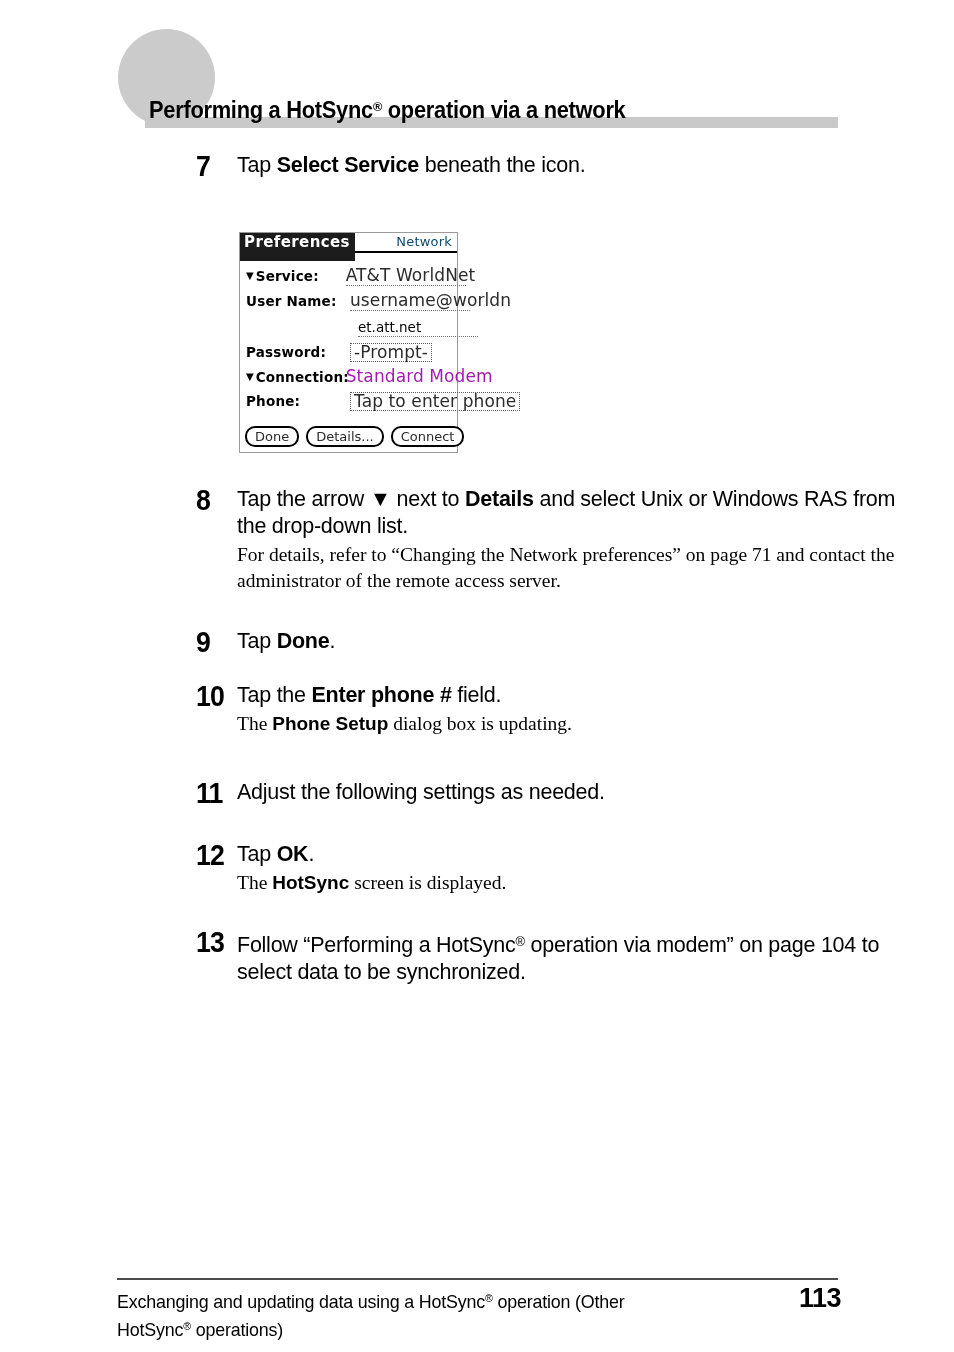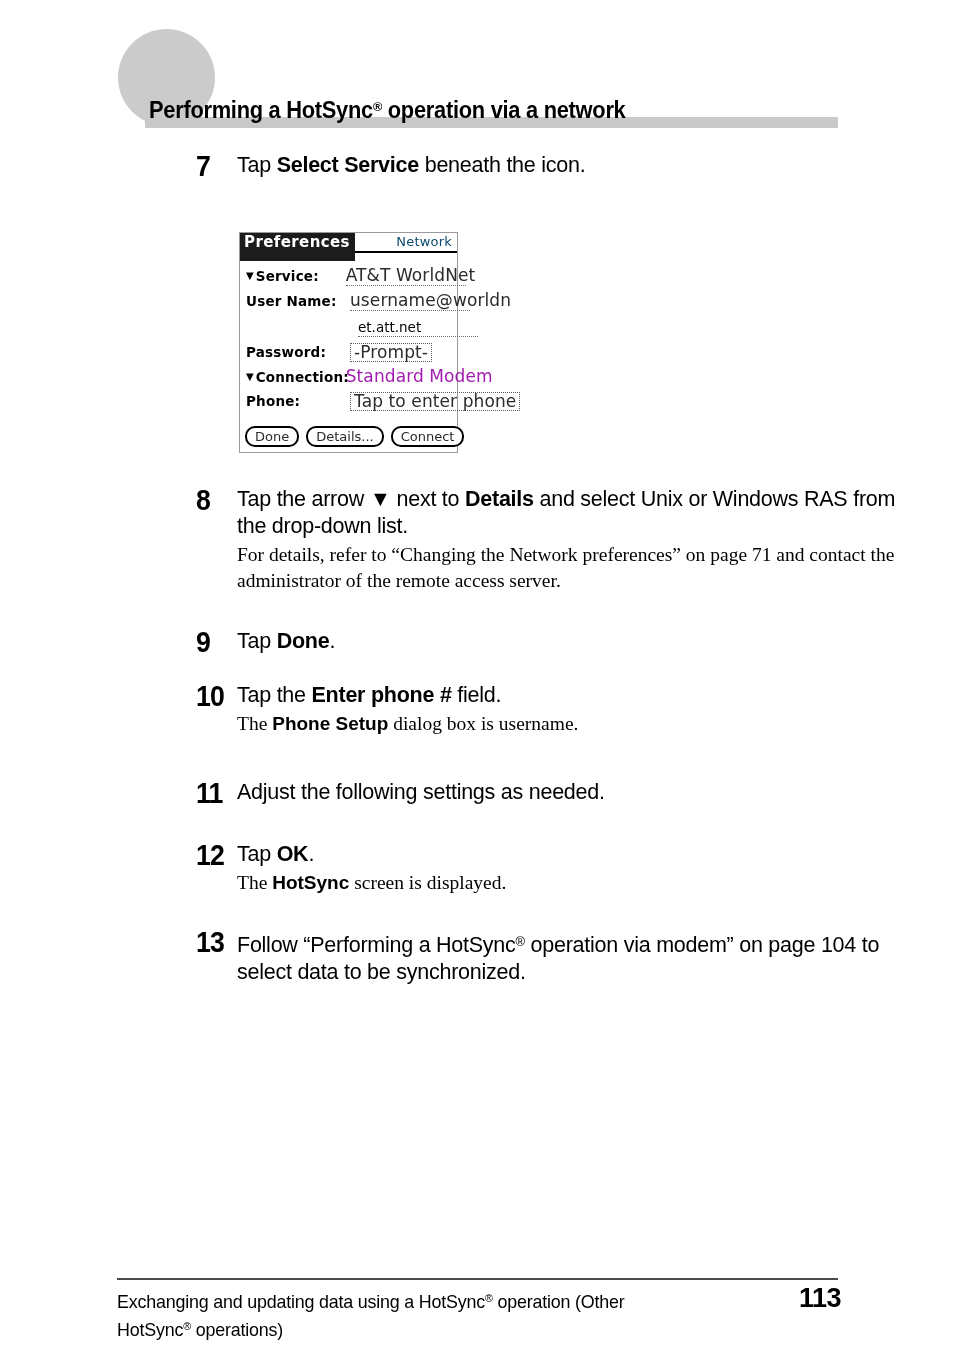--- a/index.html
+++ b/index.html
@@ -261,21 +261,21 @@
 <div class="step" id="step-9" style="top:628px;">
     <div class="step-num">9</div>
     <div class="step-body">
       <div class="step-main"><span>Tap </span><span><b>Done</b></span><span>.</span></div>
     </div>
   </div>
 <div class="step" id="step-10" style="top:682px;">
     <div class="step-num">10</div>
     <div class="step-body">
       <div class="step-main"><span>Tap the </span><span><b>Enter phone #</b></span><span> field.</span></div>
-      <div class="step-sub"><span>The </span><span><b>Phone Setup</b></span><span> dialog box is username.</span></div>
+      <div class="step-sub"><span>The </span><span><b>Phone Setup</b></span><span> dialog box is updating.</span></div>
     </div>
   </div>
 <div class="step" id="step-11" style="top:779px;">
     <div class="step-num">11</div>
     <div class="step-body">
       <div class="step-main"><span>Adjust the following settings as needed.</span></div>
     </div>
   </div>
 <div class="step" id="step-12" style="top:841px;">
     <div class="step-num">12</div>

